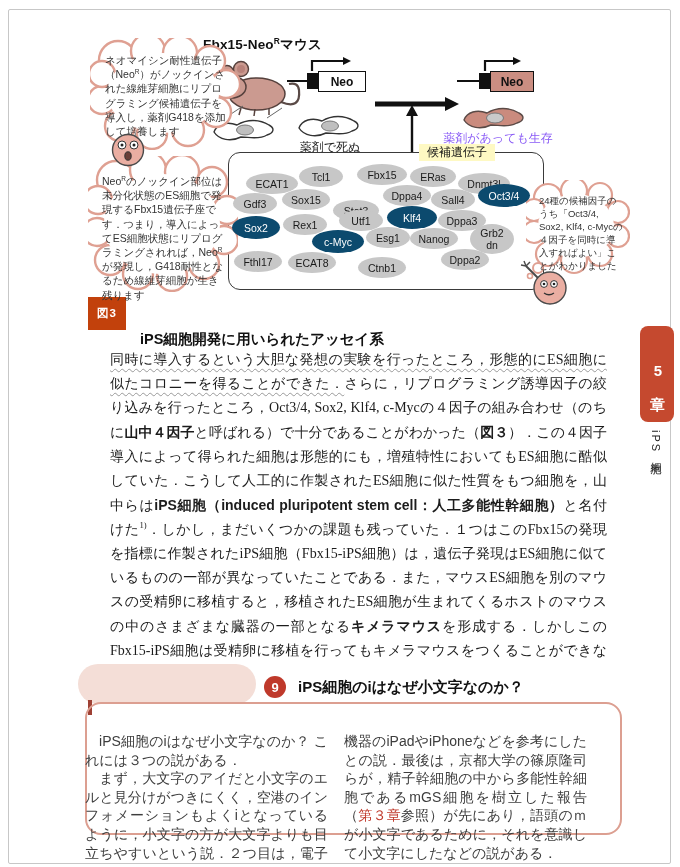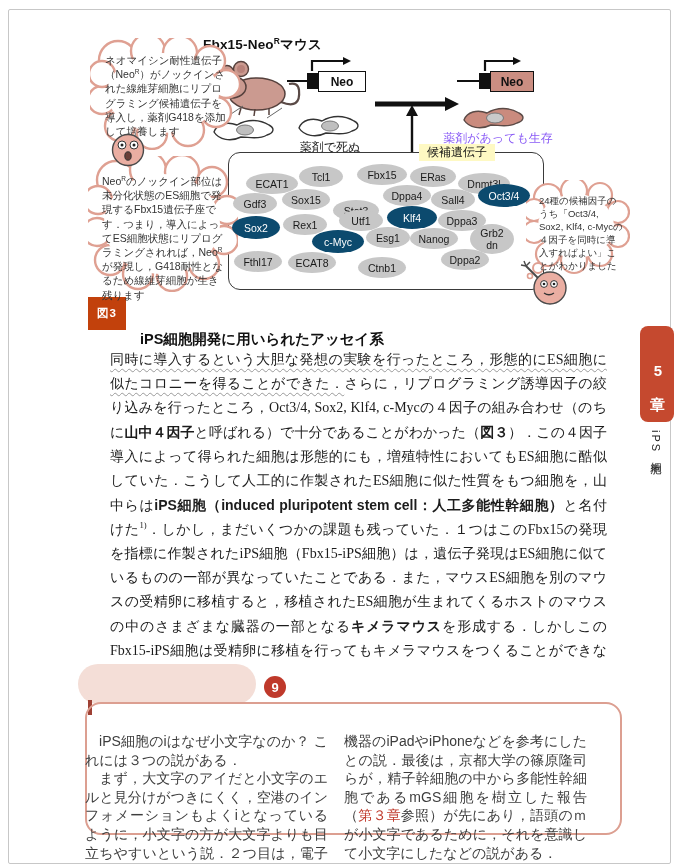--- a/index.html
+++ b/index.html
@@ -252,18 +252,19 @@
   <div class="abs" id="chaptab">
     <span>5章</span>
   </div>
   <div class="abs" id="sidetopic">iPS細胞</div>
 
   <div class="abs" id="bodytext"><span class="wavy">同時に導入するという大胆な発想の実験を行ったところ，形態的にES細胞に似たコロニーを得ることができた．</span><span>さらに，リプログラミング誘導因子の絞り込みを行ったところ，Oct3/4, Sox2, Klf4, c-Mycの４因子の組み合わせ（のちに</span><span class="b">山中４因子</span><span>と呼ばれる）で十分であることがわかった（</span><span class="b">図３</span><span>）．この４因子導入によって得られた細胞は形態的にも，増殖特性においてもES細胞に酷似していた．こうして人工的に作製されたES細胞に似た性質をもつ細胞を，山中らは</span><span class="b">iPS細胞（induced pluripotent stem cell：人工多能性幹細胞）</span><span>と名付けた</span><span class="sup">1)</span><span>．しかし，まだいくつかの課題も残っていた．１つはこのFbx15の発現を指標に作製されたiPS細胞（Fbx15-iPS細胞）は，遺伝子発現はES細胞に似ているものの一部が異なっていたことである．また，マウスES細胞を別のマウスの受精卵に移植すると，移植されたES細胞が生まれてくるホストのマウスの中のさまざまな臓器の一部となる</span><span class="b">キメラマウス</span><span>を形成する．しかしこのFbx15-iPS細胞は受精卵に移植を行ってもキメラマウスをつくることができなかった点も課</span></div>
 
   <div class="abs" id="col-blob"></div>
   <div class="abs" id="col-accent"></div>
   <div class="abs" id="col-num">9</div>
+  <div class="abs" id="col-title">iPS細胞のiはなぜ小文字なのか？</div>
   <div class="abs" id="col-box"></div>
   <div class="abs" id="col-body">
     <p><span>　iPS細胞のiはなぜ小文字なのか？ これには３つの説がある．</span></p>
     <p><span>　まず，大文字のアイだと小文字のエルと見分けがつきにくく，空港のインフォメーションもよくiとなっているように，小文字の方が大文字よりも目立ちやすいという説．２つ目は，電子機器のiPadやiPhoneなどを参考にしたとの説．最後は，京都大学の篠原隆司らが，精子幹細胞の中から多能性幹細胞であるmGS細胞を樹立した報告（</span><span class="red">第３章</span><span>参照）が先にあり，語頭のｍが小文字であるために，それを意識して小文字にしたなどの説がある．</span></p>
   </div>
 </div>
 
 </body></html>

